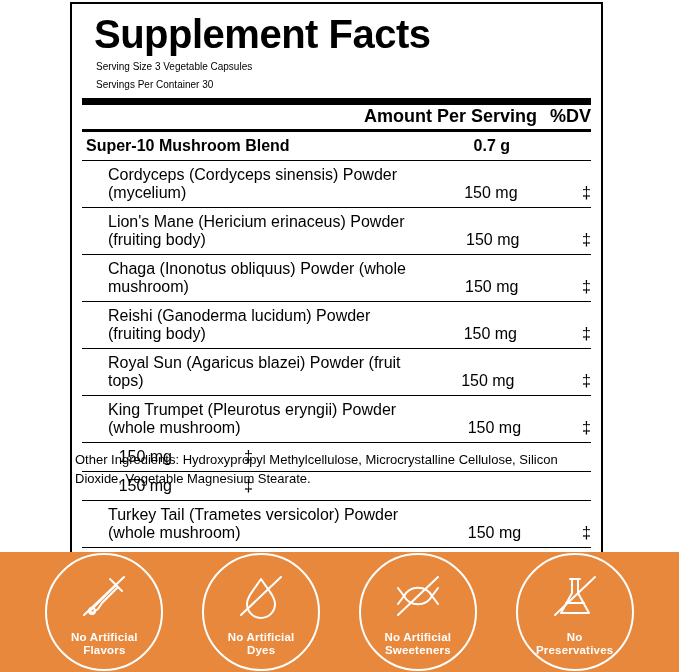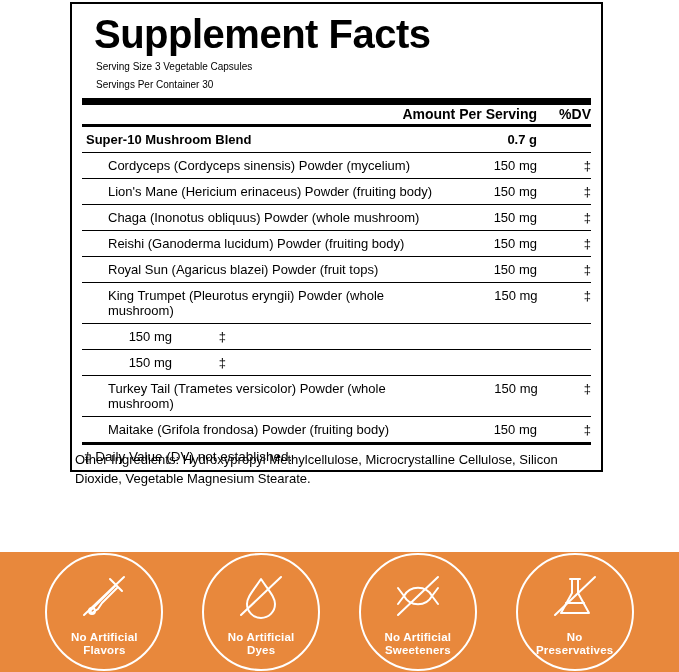--- a/index.html
+++ b/index.html
@@ -48,35 +48,36 @@
     background: #000;
   }
   .rule-thin {
     height: 1px;
     background: #000;
   }
   .hdr-row {
     display: flex;
     align-items: flex-end;
     justify-content: flex-end;
-    font-size: 14px;
+    font-size: 18px;
     font-weight: bold;
     padding: 1px 0 2px 0;
   }
   .hdr-aps { text-align: right; }
   .hdr-dv {
     width: 54px;
     text-align: right;
     padding-left: 10px;
   }
   .row {
     display: flex;
-    align-items: flex-start;
-    font-size: 13px;
+    align-items: flex-end;
+    font-size: 16px;
     padding: 5px 0 5px 0;
+    gap: 27px;
   }
   .row .nm { flex: 1 1 auto; }
   .row .amt {
     width: 90px;
     text-align: right;
     white-space: nowrap;
   }
   .row .dv {
     width: 54px;
     text-align: right;

